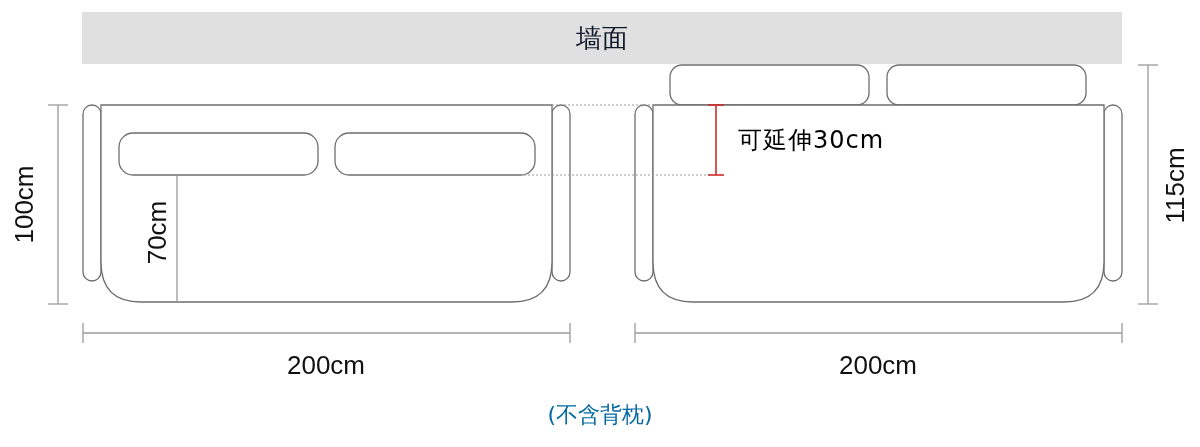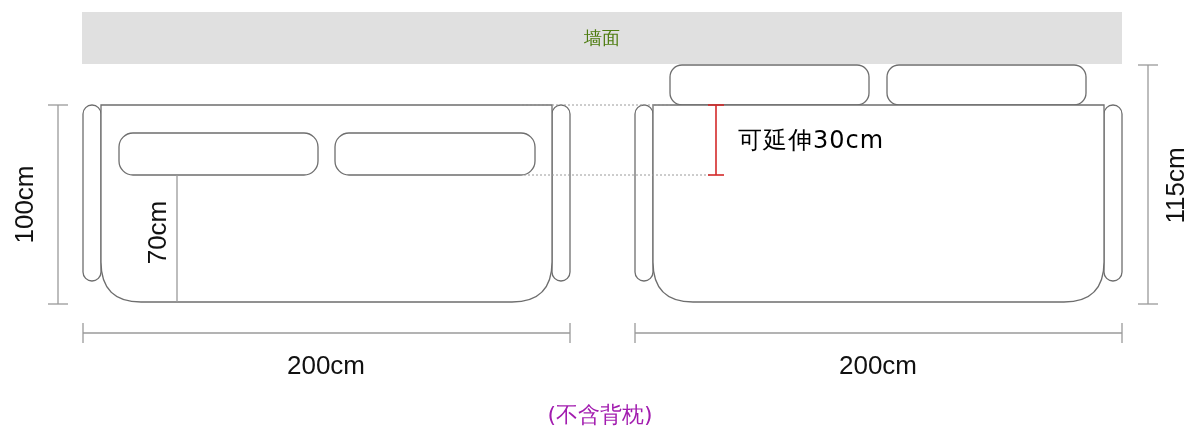--- a/index.html
+++ b/index.html
@@ -3,24 +3,24 @@
 <meta charset="utf-8">
 <style>
   html, body { margin: 0; padding: 0; background: #ffffff; }
   body { width: 1200px; height: 447px; overflow: hidden; position: relative; font-family: "DejaVu Sans", sans-serif; }
   svg { position: absolute; left: 0; top: 0; }
   .outline { fill: #ffffff; stroke: #6e6e6e; stroke-width: 1.3; }
   .dim { stroke: #9a9a9a; stroke-width: 1.3; fill: none; }
   .dotted { stroke: #9a9a9a; stroke-width: 1; stroke-dasharray: 2 2; fill: none; }
   .red { stroke: #d42a2a; stroke-width: 1.6; fill: none; }
   .lbl { position: absolute; font-family: "Liberation Sans", sans-serif; color: #111; font-size: 26px; white-space: nowrap; }
-  .wall-label { position: absolute; left: 82px; top: 12px; width: 1040px; height: 52px; line-height: 52px; text-align: center; color: #4d7c0f; font-size: 18px; font-family: "DejaVu Sans", sans-serif; }
+  .wall-label { position: absolute; left: 82px; top: 12px; width: 1040px; height: 52px; line-height: 52px; text-align: center; color: #0f172a; font-size: 26px; font-family: "DejaVu Sans", sans-serif; }
   .rot { transform: rotate(-90deg); transform-origin: center center; }
   .red-label { position: absolute; left: 738px; top: 124px; color: #000000; font-size: 24px; font-family: "DejaVu Sans", sans-serif; letter-spacing: 1px; }
-  .note { position: absolute; left: 0; width: 1200px; top: 400px; text-align: center; color: #a21caf; font-size: 22px; font-family: "DejaVu Sans", sans-serif; }
+  .note { position: absolute; left: 0; width: 1200px; top: 400px; text-align: center; color: #0369a1; font-size: 22px; font-family: "DejaVu Sans", sans-serif; }
 </style>
 </head>
 <body>
 
 <svg width="1200" height="447" viewBox="0 0 1200 447">
 
   <rect x="82" y="12" width="1040" height="52" fill="#e0e0e0"></rect>
 
   <g>
 

